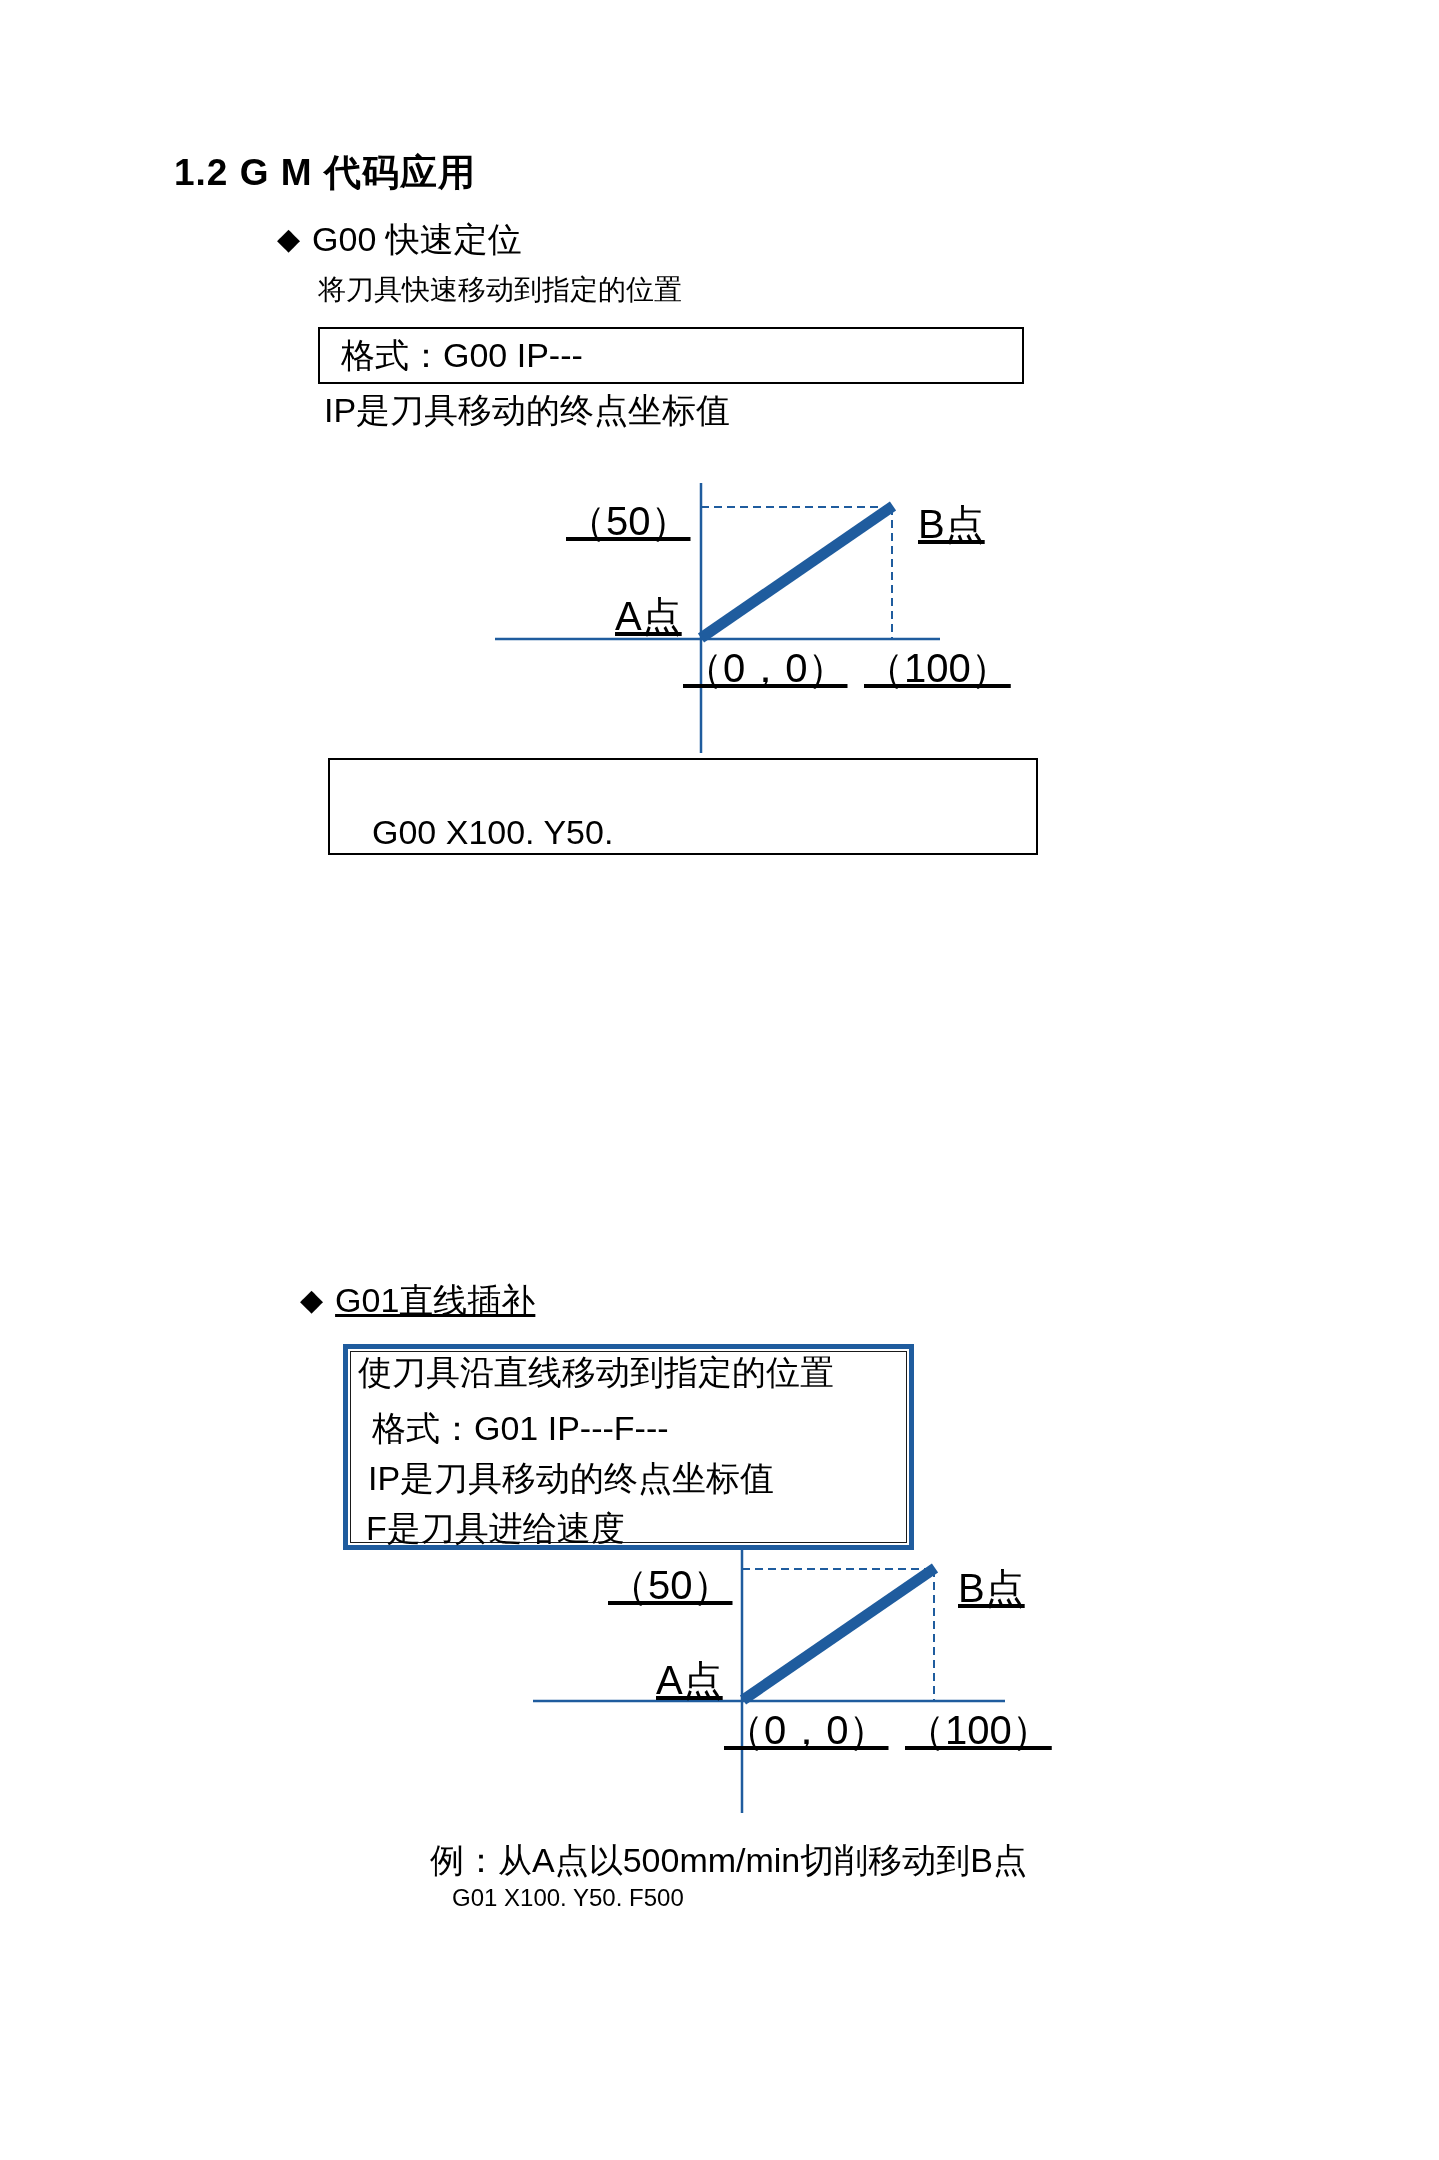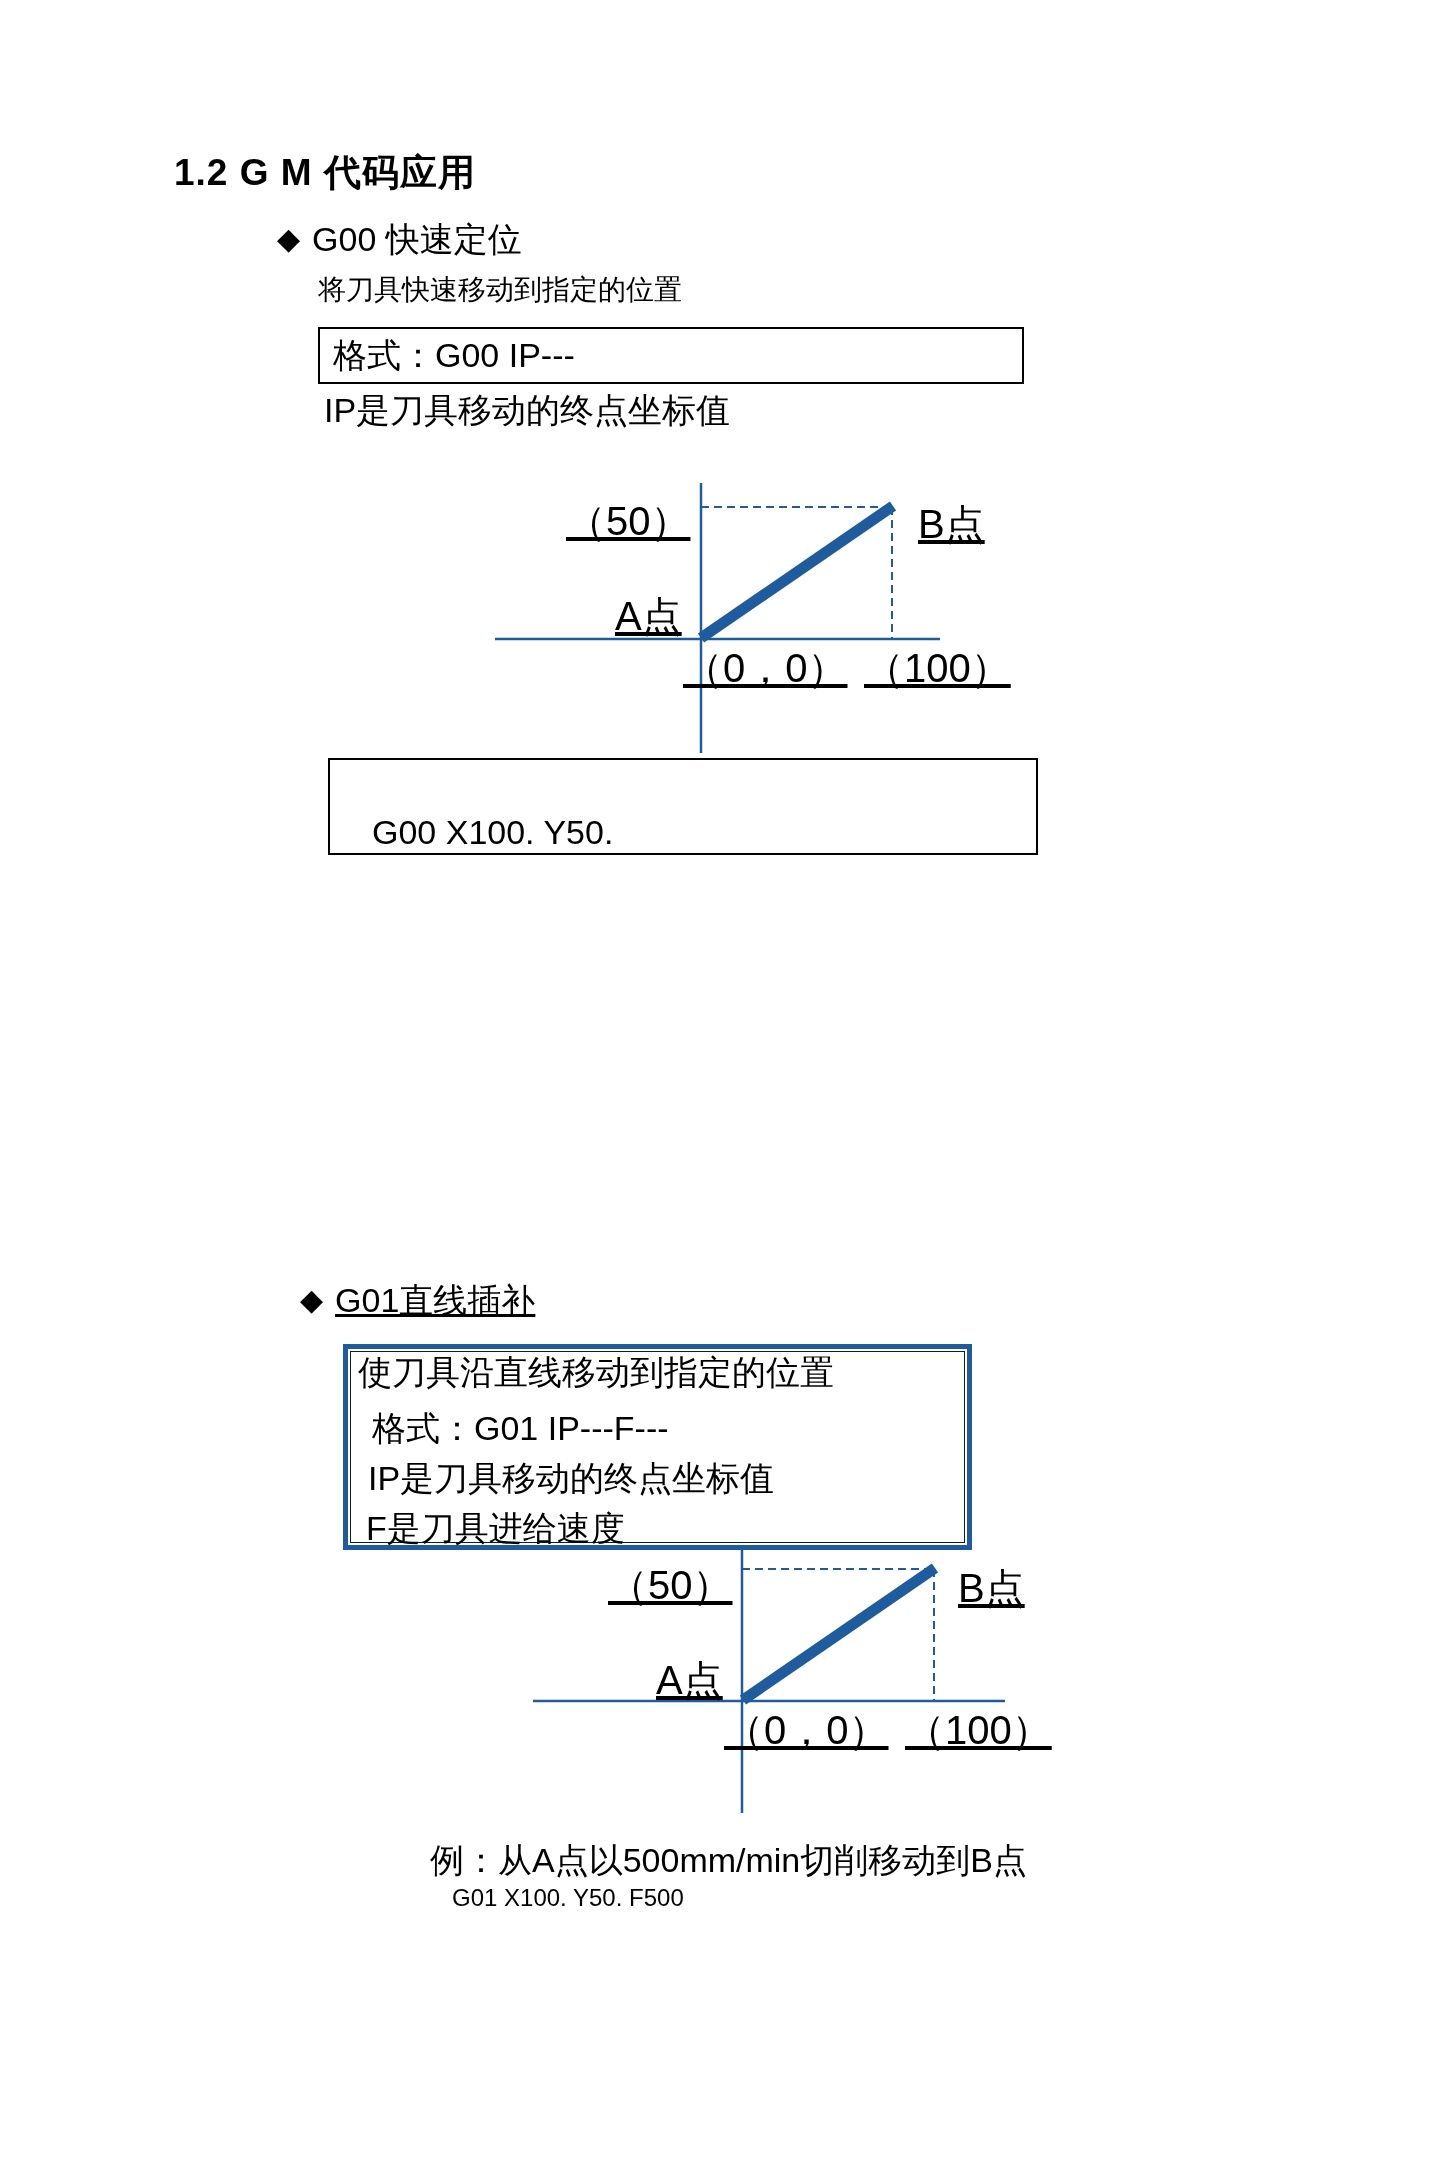--- a/index.html
+++ b/index.html
@@ -15,35 +15,35 @@
     font-size: 37px; font-weight: bold;
     letter-spacing: 1px;
   }
   .g00-heading { left: 277px; top: 217px; font-size: 34px; }
   .g00-intro   { left: 318px; top: 271px; font-size: 28px; }
   .bullet { display: inline-block; margin-right: 12px; font-size: 30px; vertical-align: 2px; }
   .format-box-1 {
     left: 318px; top: 327px; width: 706px; height: 57px;
     border: 2px solid #000000; box-sizing: border-box;
     display: flex; align-items: center;
-    font-size: 34px; padding-left: 13px;
+    font-size: 34px; padding-left: 21px;
   }
   .ip-note-1 { left: 324px; top: 388px; font-size: 34px; }
   .diagram-svg { position: absolute; }
   .diag-label { font-size: 40px; text-decoration: underline; }
   .example-box-1 {
     left: 328px; top: 758px; width: 710px; height: 97px;
     border: 2px solid #000000; box-sizing: border-box;
     font-size: 34px;
   }
   .example-box-1 .line1 { position: absolute; left: 14px; top: 10px; }
   .example-box-1 .line2 { position: absolute; left: 42px; top: 53px; }
   .g01-heading { left: 300px; top: 1278px; font-size: 34px; text-decoration: underline; }
   .g01-box {
-    left: 343px; top: 1344px; width: 629px; height: 206px;
+    left: 343px; top: 1344px; width: 571px; height: 206px;
     border: 5px solid #1f5c9e; box-sizing: border-box; text-align: center;
   }
   .g01-box-innerline {
     position: absolute; left: 2px; top: 2px; right: 2px; bottom: 2px;
     border: 1px solid #1a1a1a; pointer-events: none;
   }
   .g01-box .bl { position: absolute; font-size: 34px; line-height: 34px; white-space: nowrap; }
   .g01-l1 { left: 10px;  top: 6px;   }
   .g01-l2 { left: 24px;  top: 62px;  }
   .g01-l3 { left: 20px;  top: 112px; }

